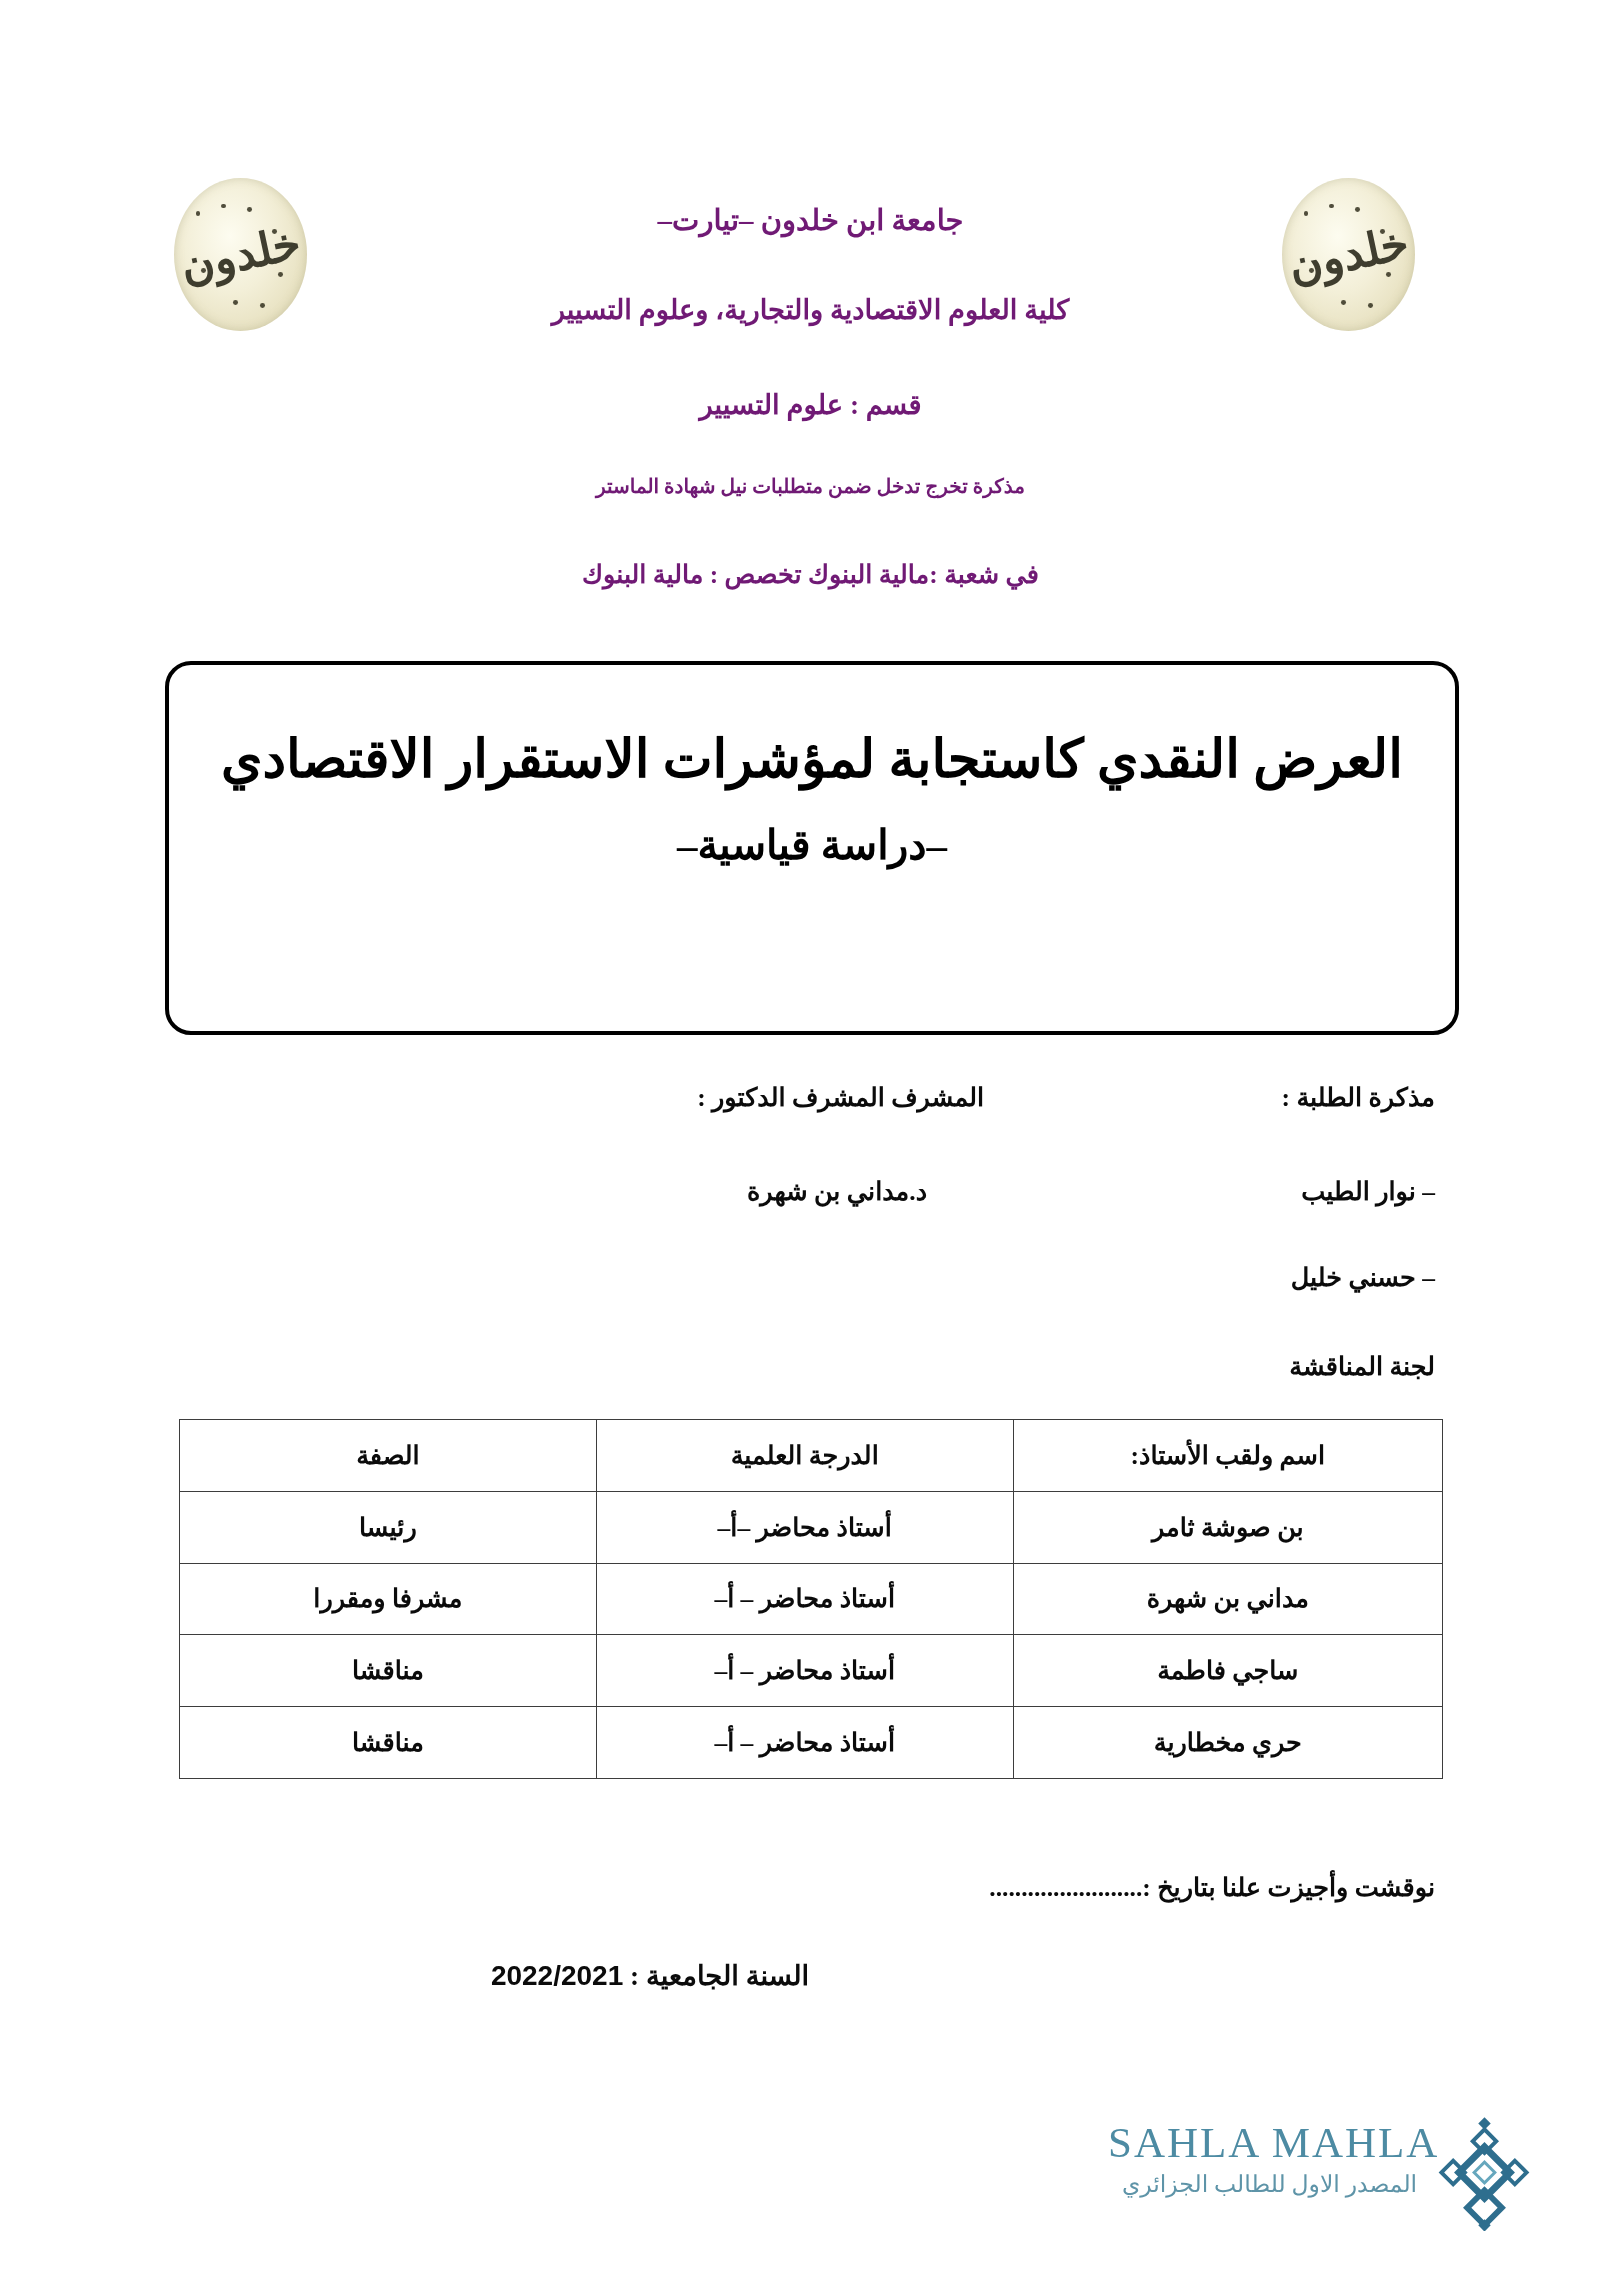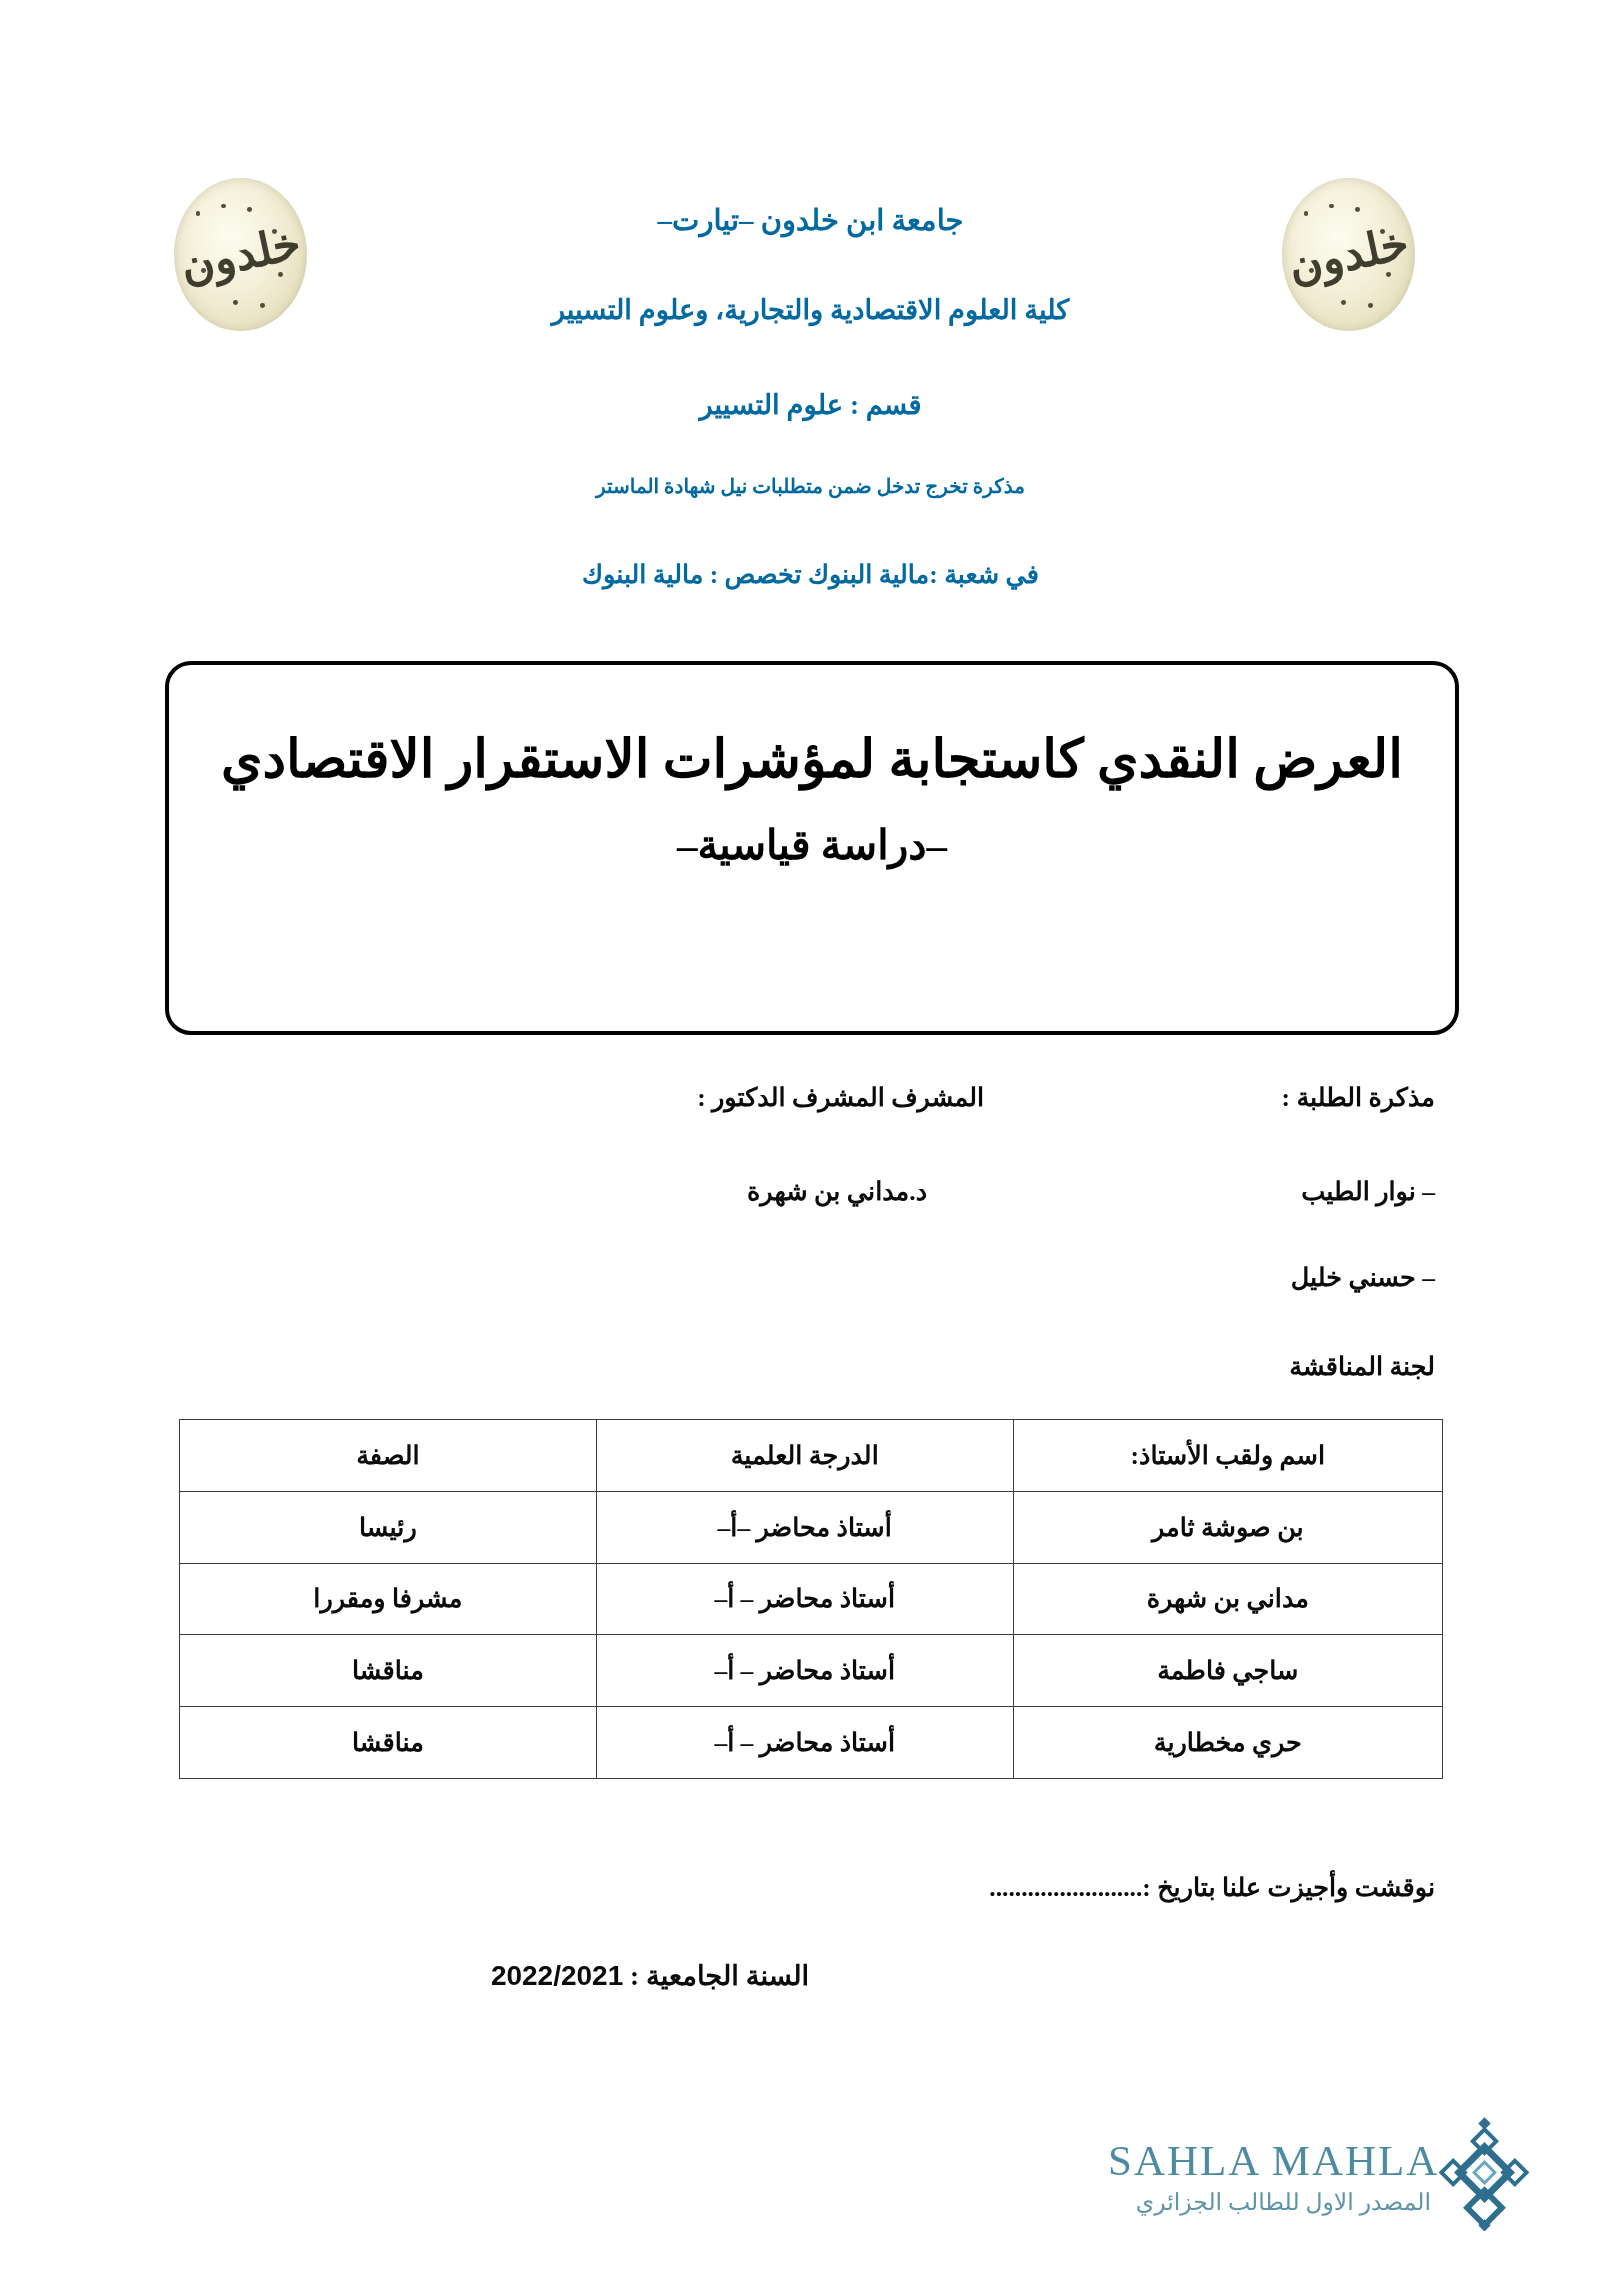--- a/index.html
+++ b/index.html
@@ -64,21 +64,21 @@
   .seal-right { left: 1282px; top: 178px; }
 
   
   .hdr {
     position: absolute;
     left: 0;
     width: 1621px;
     text-align: center;
     font-family: "Liberation Serif", "DejaVu Serif", serif;
     font-weight: 700;
-    color: #0369a1;
+    color: #701a75;
     white-space: nowrap;
   }
   .hdr-1 { top: 203px; font-size: 29px; }
   .hdr-2 { top: 294px; font-size: 27.4px; }
   .hdr-3 { top: 389px; font-size: 27.4px; }
   .hdr-4 { top: 474px; font-size: 20px; }
   .hdr-5 { top: 559px; font-size: 25.5px; }
 
   
   .title-box {
@@ -187,23 +187,23 @@
     position: absolute;
     left: 1108px;
     top: 2117px;
     width: 431px;
     height: 127px;
     direction: ltr;
   }
   .wm-text {
     position: absolute;
     left: 0;
-    top: 22px;
+    top: 4px;
     width: 323px;
-    text-align: right;
+    text-align: center;
   }
   .wm-title {
     font-family: "Liberation Serif", "DejaVu Serif", serif;
     font-size: 43px;
     letter-spacing: 2px;
     color: #4d8ba3;
     line-height: 1;
     white-space: nowrap;
   }
   .wm-sub {

